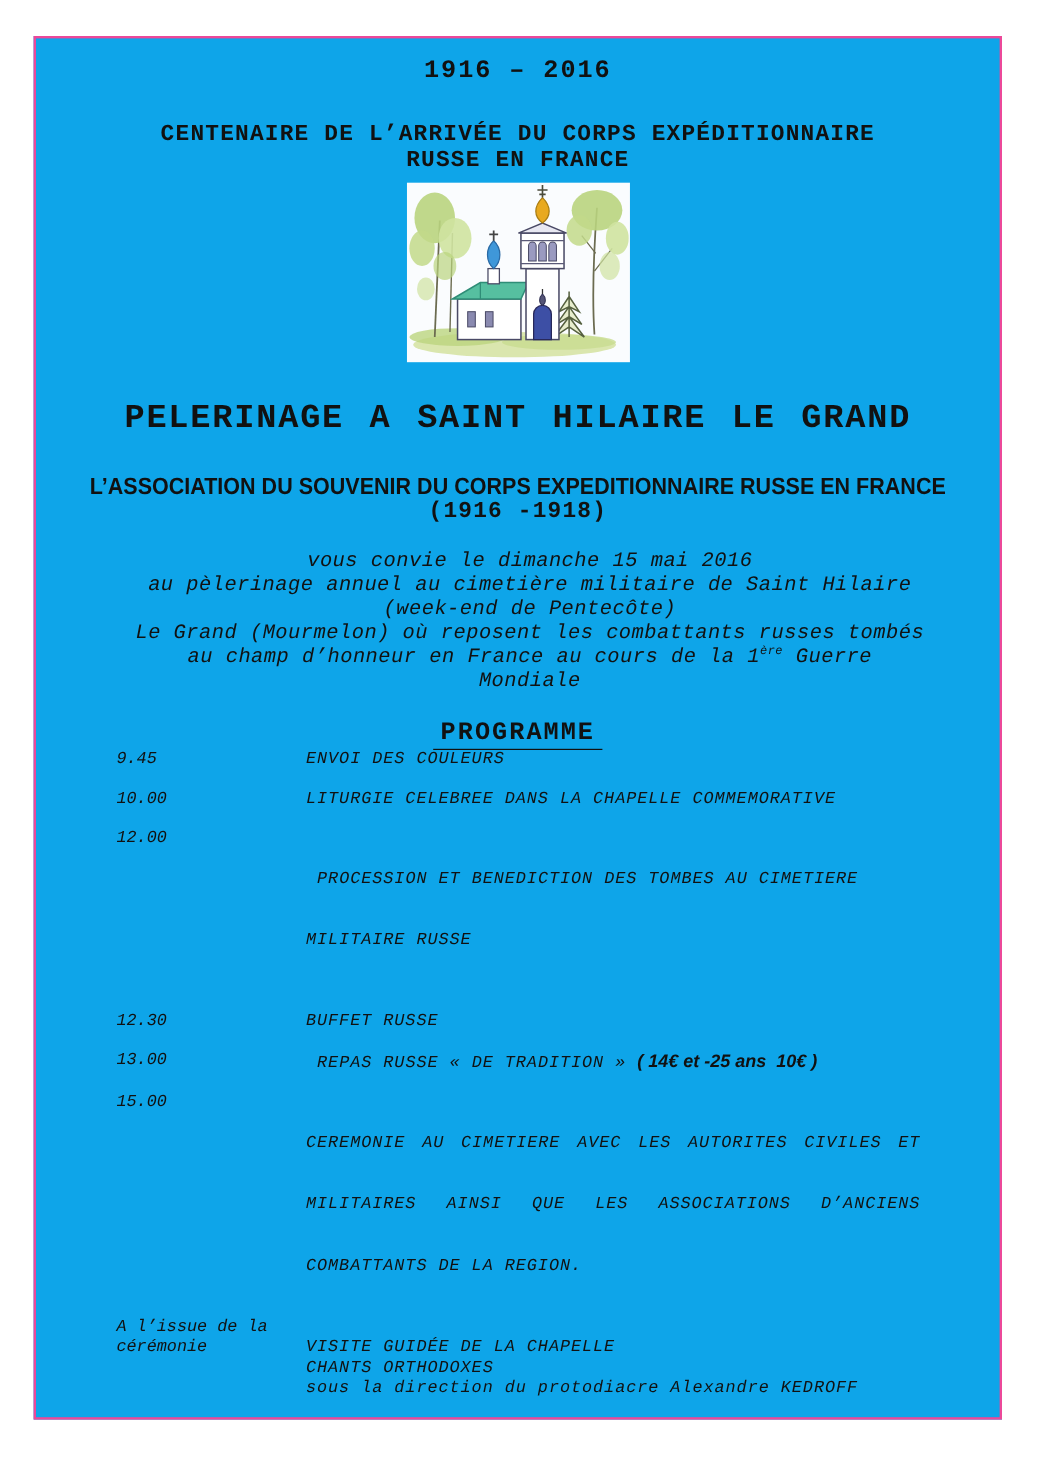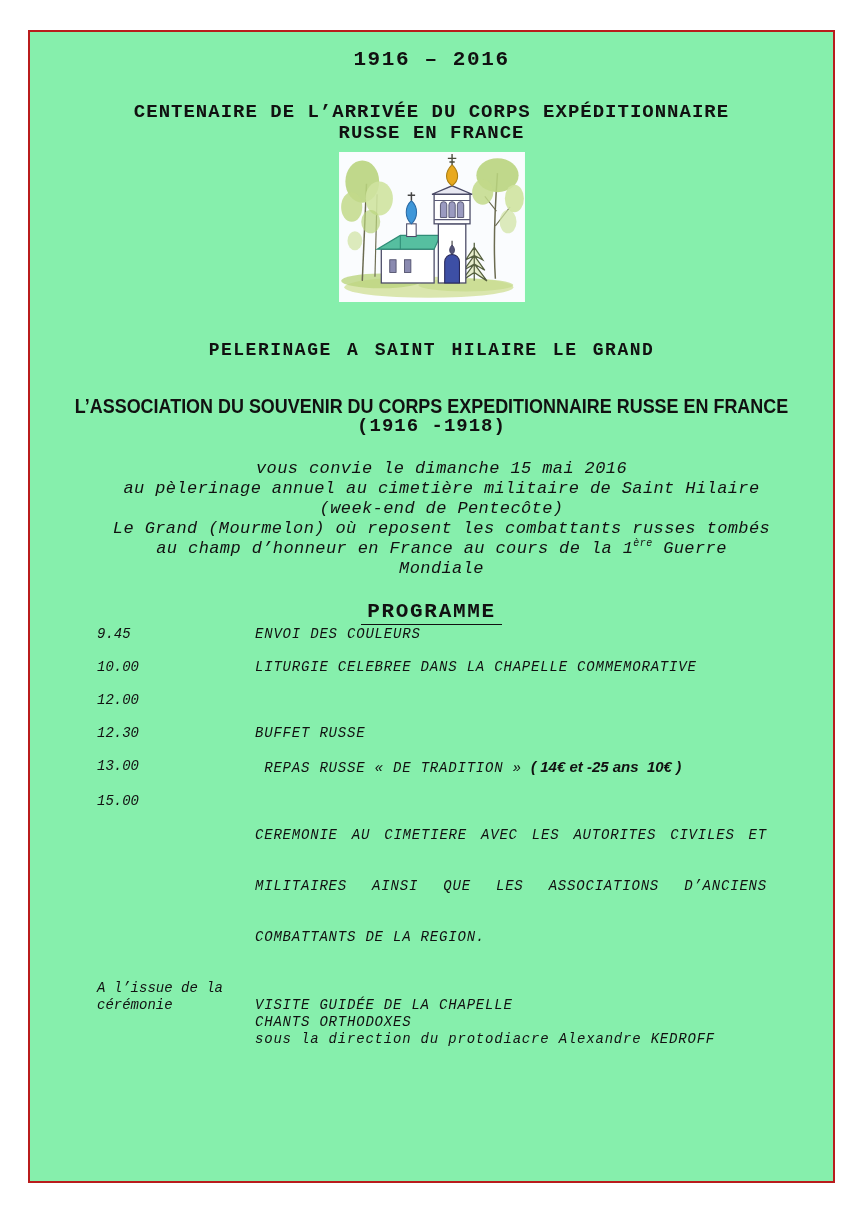--- a/index.html
+++ b/index.html
@@ -4,36 +4,36 @@
 <style>
   * { margin:0; padding:0; box-sizing:border-box; }
   html,body { background:#ffffff; }
   body {
     width:864px; height:1226px; position:relative;
     font-family:"Liberation Mono","DejaVu Sans Mono",monospace;
     color:#111;
   }
   .page {
     position:absolute; left:28px; top:30px; width:807px; height:1153px;
-    border:2px solid #b91c1c; background:#86efac; overflow:hidden;
+    border:2px solid #ec4899; background:#0ea5e9; overflow:hidden;
   }
 
   .years {
     margin-top:16px; font-size:21px; font-weight:bold;
     letter-spacing:1.6px; line-height:24px; text-align:center;
   }
   .heading {
     margin-top:30px; font-size:19px; font-weight:bold;
     letter-spacing:1px; line-height:21px; text-align:center;
   }
   .church-wrap { margin-top:8px; text-align:center; }
   .church-wrap svg { display:inline-block; }
 
   .main-title {
-    margin-top:30px; font-size:18px; font-weight:bold;
+    margin-top:30px; font-size:28px; font-weight:bold;
     letter-spacing:1.5px; word-spacing:3px; line-height:26px; text-align:center;
   }
   .assoc-line {
     margin-top:33px; text-align:center;
     font-family:"Liberation Sans","DejaVu Sans",sans-serif;
     font-weight:bold; font-size:19.5px; line-height:20px;
     transform:scaleX(0.92); transform-origin:50% 50%; white-space:nowrap;
   }
   .assoc-years {
     font-size:19px; font-weight:bold; letter-spacing:1px; line-height:19px;
@@ -158,20 +158,24 @@
       <div class="pdesc">ENVOI DES COULEURS</div>
     </div>
 
     <div class="prow">
       <div class="ptime">10.00</div>
       <div class="pdesc">LITURGIE CELEBREE DANS LA CHAPELLE COMMEMORATIVE</div>
     </div>
 
     <div class="prow">
       <div class="ptime">12.00</div>
+      <div class="pdesc">
+        <div> PROCESSION ET BENEDICTION DES TOMBES AU CIMETIERE</div>
+        <div>MILITAIRE RUSSE</div>
+      </div>
     </div>
 
     <div class="prow">
       <div class="ptime">12.30</div>
       <div class="pdesc">BUFFET RUSSE</div>
     </div>
 
     <div class="prow">
       <div class="ptime">13.00</div>
       <div class="pdesc"><span> REPAS RUSSE « DE TRADITION » </span><span class="price">( 14€ et -25 ans  10€ )</span></div>

